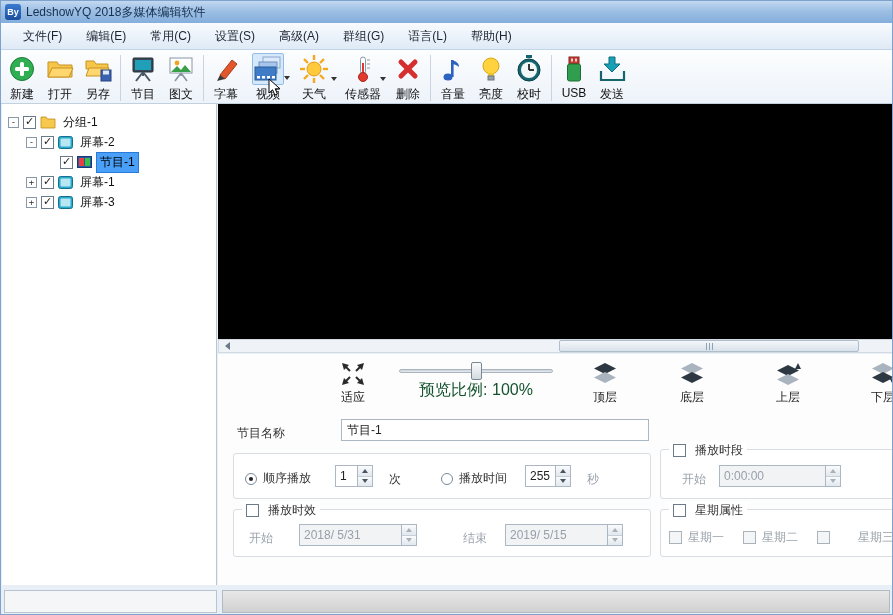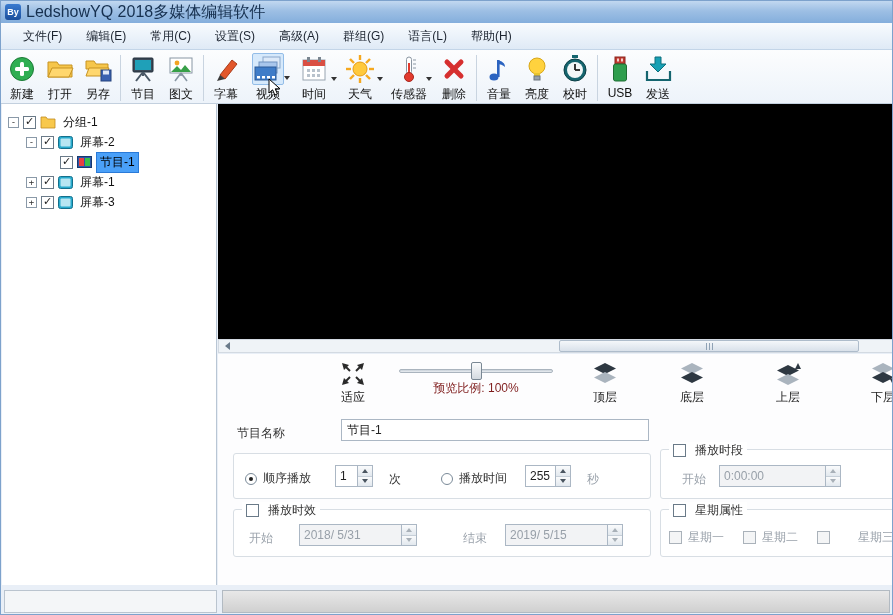--- a/index.html
+++ b/index.html
@@ -5,21 +5,21 @@
   * { margin:0; padding:0; box-sizing:border-box; }
   html,body { width:893px; height:615px; }
   body { font-family:"Liberation Sans","DejaVu Sans",sans-serif; font-size:12px; }
   .win { position:relative; width:893px; height:615px; background:#e9eff7; overflow:hidden; border:1px solid #7da2cc; }
 
   
   .titlebar { position:absolute; left:0; top:0; width:100%; height:22px;
     background:linear-gradient(#c2d8f0,#9dbfe4 45%,#84aedc); display:flex; align-items:center; padding-left:4px; }
   .logo { width:16px; height:16px; background:linear-gradient(#3a7bd0,#1c4f9c); color:#fff; font-size:9px; font-weight:bold;
     display:flex; align-items:center; justify-content:center; border-radius:3px; margin-right:5px; }
-  .title-text { font-size:16px; color:#16304f; }
+  .title-text { font-size:12px; color:#16304f; }
 
   
   .menubar { position:absolute; left:0; top:22px; width:100%; height:27px;
     background:linear-gradient(#f8fbfe,#dfeaf6); border-bottom:1px solid #c3d5e8; display:flex; align-items:center; padding-left:10px; }
   .menu-item { font-size:12px; color:#1c2430; padding:4px 12px; cursor:default; }
 
   
   .toolbar { position:absolute; left:0; top:49px; width:100%; height:54px;
     background:linear-gradient(#fcfdfe,#edf3fa); border-bottom:1px solid #c3d0de; display:flex; align-items:flex-start; padding:2px 0 0 2px; }
   .tbtn { display:flex; flex-direction:column; align-items:center; width:38px; padding-top:1px; }
@@ -57,21 +57,21 @@
 
   .lowerpanel { position:absolute; left:217px; top:353px; width:675px; height:231px; background:#fdfdfe; }
 
   
   .ctl { position:absolute; width:52px; display:flex; flex-direction:column; align-items:center; gap:2px;
     font-size:12px; color:#222; }
   .slider-wrap { position:absolute; left:398px; top:360px; width:154px; }
   .strack { height:4px; background:linear-gradient(#c8d0d8,#eaeef2); border:1px solid #aab4be; border-radius:2px; margin-top:8px; position:relative; }
   .sthumb { position:absolute; left:47%; top:-8px; width:11px; height:18px;
     background:linear-gradient(#fafbfc,#d4dae0); border:1px solid #7a8894; border-radius:2px; }
-  .slabel { text-align:center; margin-top:7px; font-size:12px; color:#7f1d1d; white-space:nowrap; }
+  .slabel { text-align:center; margin-top:7px; font-size:16px; color:#14532d; white-space:nowrap; }
 
   
   .flabel { position:absolute; font-size:12px; color:#333; white-space:nowrap; }
   .flabel.dim { color:#9aa2ab; }
   .txt { position:absolute; border:1px solid #abb7c4; background:#fff; font-size:12px; padding:2px 5px; height:22px;
     color:#222; font-family:inherit; }
   .grp { position:absolute; border:1px solid #d8dee4; border-radius:3px; background:#fff; }
   .legend { position:absolute; top:-8px; left:8px; background:#fff; padding:0 4px; display:flex; align-items:center; gap:5px;
     font-size:12px; color:#333; }
   .spin { position:absolute; display:flex; height:22px; }
@@ -191,40 +191,20 @@
             <rect x="14" y="22" width="3" height="2.5" fill="#fff"></rect>
             <rect x="19" y="22" width="3" height="2.5" fill="#fff"></rect>
           </svg>
         <span class="dd"></span>
       </div>
       <div class="tlabel">视频</div>
     </div>
     <div class="tbtn wide">
       <div class="ticon">
         <svg width="30" height="30" viewBox="0 0 30 30">
-            <rect x="4" y="6" width="22" height="20" fill="#fff" stroke="#98a4b0"></rect>
-            <rect x="4" y="6" width="22" height="6" fill="#d94f43"></rect>
-            <rect x="8" y="3" width="3" height="5" fill="#7a8691"></rect>
-            <rect x="19" y="3" width="3" height="5" fill="#7a8691"></rect>
-            <g fill="#b8c2cc">
-              <rect x="8" y="15" width="3" height="3"></rect>
-              <rect x="13" y="15" width="3" height="3"></rect>
-              <rect x="18" y="15" width="3" height="3"></rect>
-              <rect x="8" y="20" width="3" height="3"></rect>
-              <rect x="13" y="20" width="3" height="3"></rect>
-              <rect x="18" y="20" width="3" height="3"></rect>
-            </g>
-          </svg>
-        <span class="dd"></span>
-      </div>
-      <div class="tlabel">时间</div>
-    </div>
-    <div class="tbtn wide">
-      <div class="ticon">
-        <svg width="30" height="30" viewBox="0 0 30 30">
             <g stroke="#f5a81f" stroke-width="2.4">
               <line x1="15" y1="1" x2="15" y2="6"></line>
               <line x1="15" y1="24" x2="15" y2="29"></line>
               <line x1="1" y1="15" x2="6" y2="15"></line>
               <line x1="24" y1="15" x2="29" y2="15"></line>
               <line x1="5" y1="5" x2="9" y2="9"></line>
               <line x1="21" y1="21" x2="25" y2="25"></line>
               <line x1="25" y1="5" x2="21" y2="9"></line>
               <line x1="9" y1="21" x2="5" y2="25"></line>
             </g>

